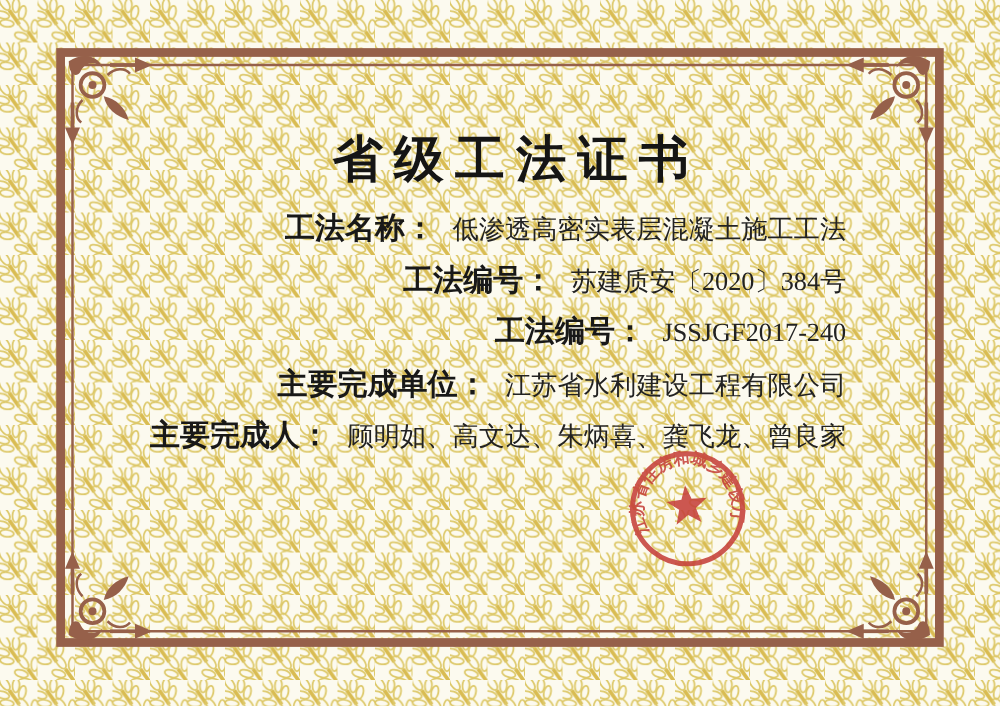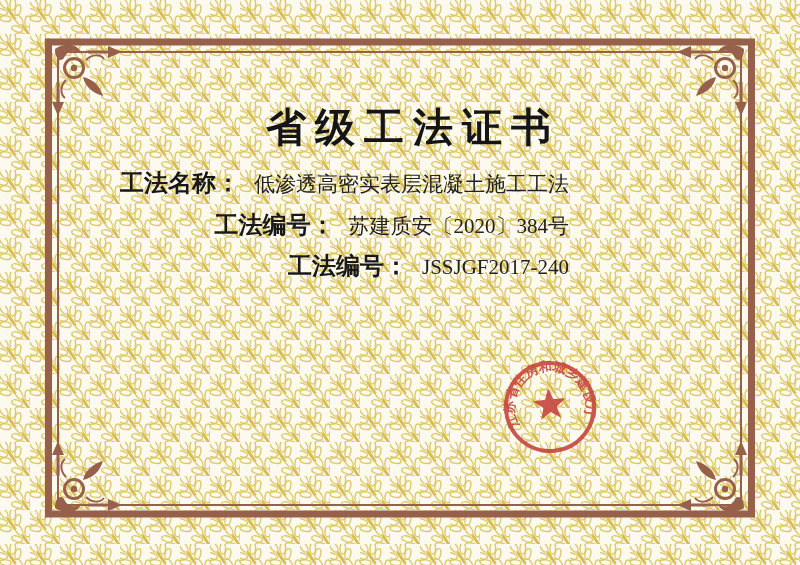--- a/index.html
+++ b/index.html
@@ -77,20 +77,26 @@
   <div class="fields">
     <div class="field-row">
       <span class="field-label">工法名称：</span><span class="field-value">低渗透高密实表层混凝土施工工法</span>
     </div>
     <div class="field-row">
       <span class="field-label">工法编号：</span><span class="field-value">苏建质安〔2020〕384号</span>
     </div>
     <div class="field-row">
       <span class="field-label">工法编号：</span><span class="field-value">JSSJGF2017-240</span>
     </div>
+    <div class="field-row">
+      <span class="field-label">主要完成单位：</span><span class="field-value">江苏省水利建设工程有限公司</span>
+    </div>
+    <div class="field-row">
+      <span class="field-label">主要完成人：</span><span class="field-value">顾明如、高文达、朱炳喜、龚飞龙、曾良家</span>
+    </div>
   </div>
 
 
   <svg class="seal" viewBox="0 0 124 124">
     <g opacity="0.88">
       <circle cx="62" cy="62" r="44" fill="none" stroke="#c5403b" stroke-width="4"></circle>
       <polygon fill="#c5403b" points="62,43 66.1,54.3 78.2,54.8 68.7,62.2 72,73.8 62,67 52,73.8 55.3,62.2 45.8,54.8 57.9,54.3"></polygon>
       <defs>
         <path id="sealArc" d="M 29.4,77.2 A 36,36 0 1 1 94.6,77.2" fill="none"></path>
       </defs>

